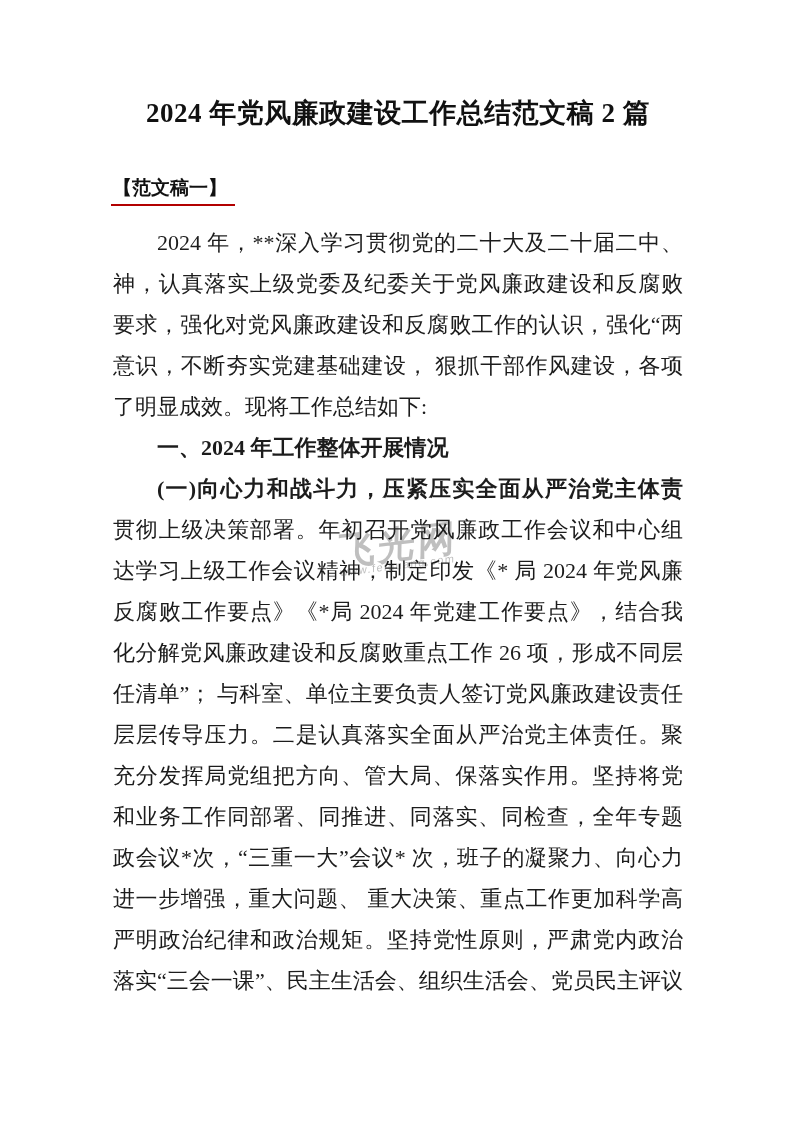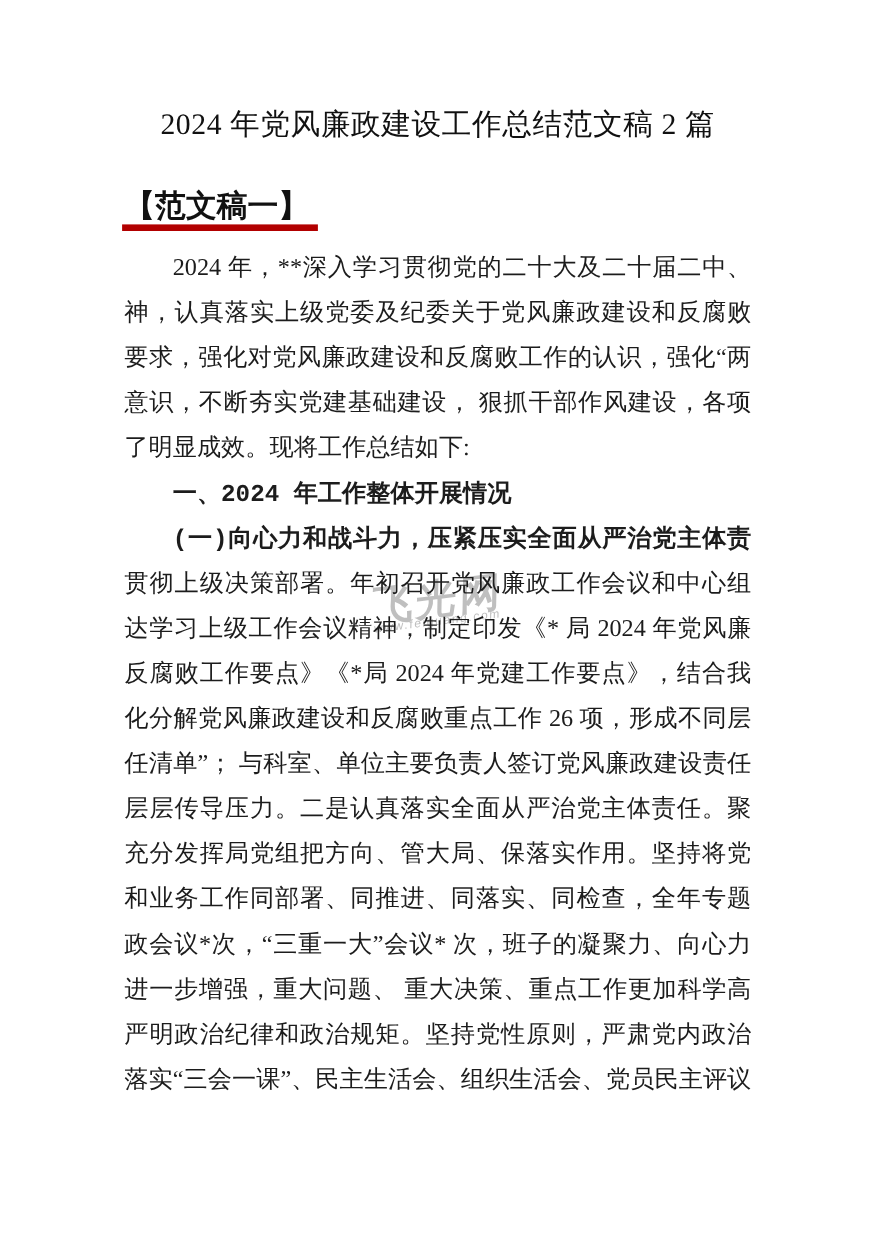--- a/index.html
+++ b/index.html
@@ -16,52 +16,52 @@
     position: absolute;
     left: 113px;
     top: 0;
     width: 570px;
     z-index: 1;
   }
   .doc-title {
     margin-top: 94px;
     text-align: center;
     font-size: 27px;
-    font-weight: normal;
+    font-weight: bold;
     letter-spacing: 0.5px;
     line-height: 38px;
     color: #111111;
   }
   .section-label-row { margin-top: 42px; height: 36px; }
   .section-label {
     display: inline-block;
-    font-size: 28px;
+    font-size: 19px;
     font-weight: bold;
     line-height: 28px;
     color: #111111;
-    border-bottom: 6px solid #4d7c0f;
+    border-bottom: 2px solid #4d7c0f;
     padding: 0 8px 2px 2px;
     margin-left: -2px;
   }
   .doc-body {
     margin-top: 12px;
     font-size: 22px;
   }
   .line {
     height: 41px;
     line-height: 41px;
     overflow: hidden;
     text-align: left;
   }
   .line.fill {
     text-align: justify;
     text-align-last: justify;
   }
   .line.indent { text-indent: 44px; }
-  .bold { font-weight: bold; font-family: Liberation Mono, monospace; }
+  .bold { font-weight: bold; }
   .watermark {
     position: absolute;
     left: 338px;
     top: 526px;
     z-index: 0;
     text-align: center;
     color: #b4b4b4;
     transform: rotate(-7deg) skewX(-8deg);
     opacity: 0.85;
     pointer-events: none;

